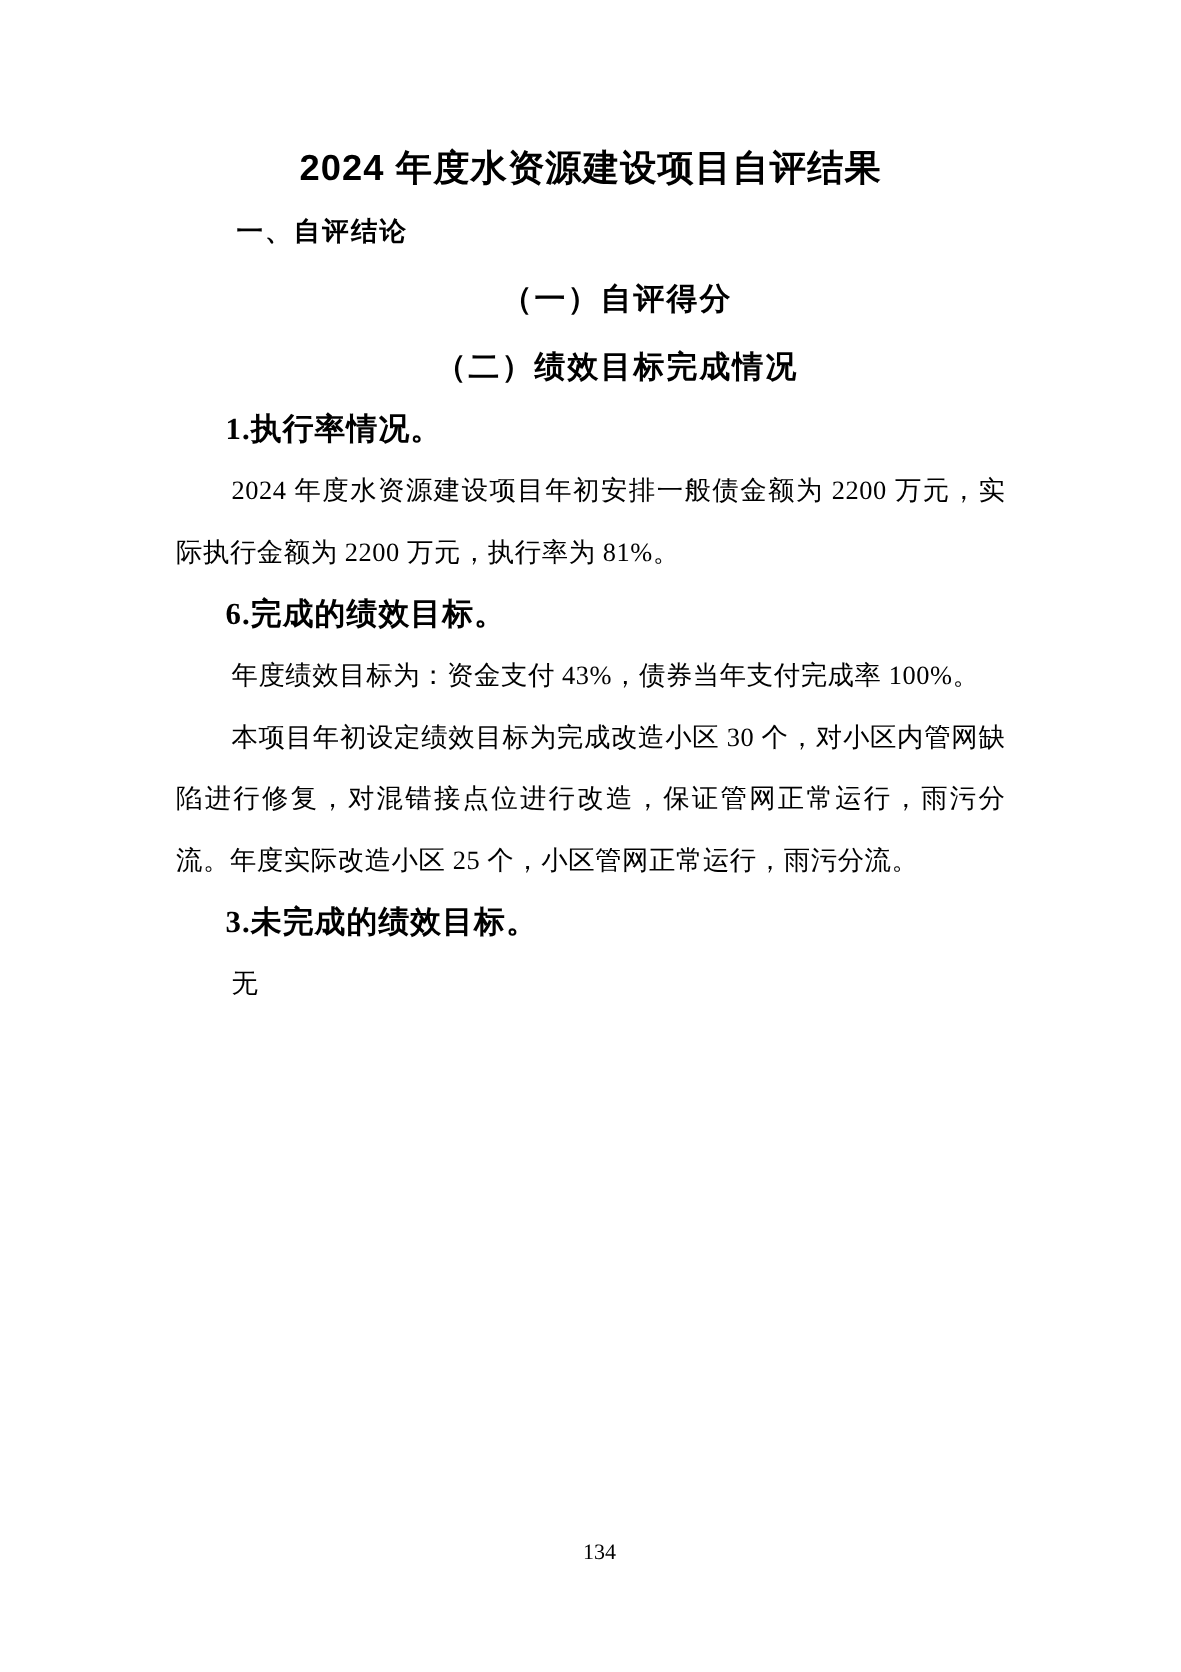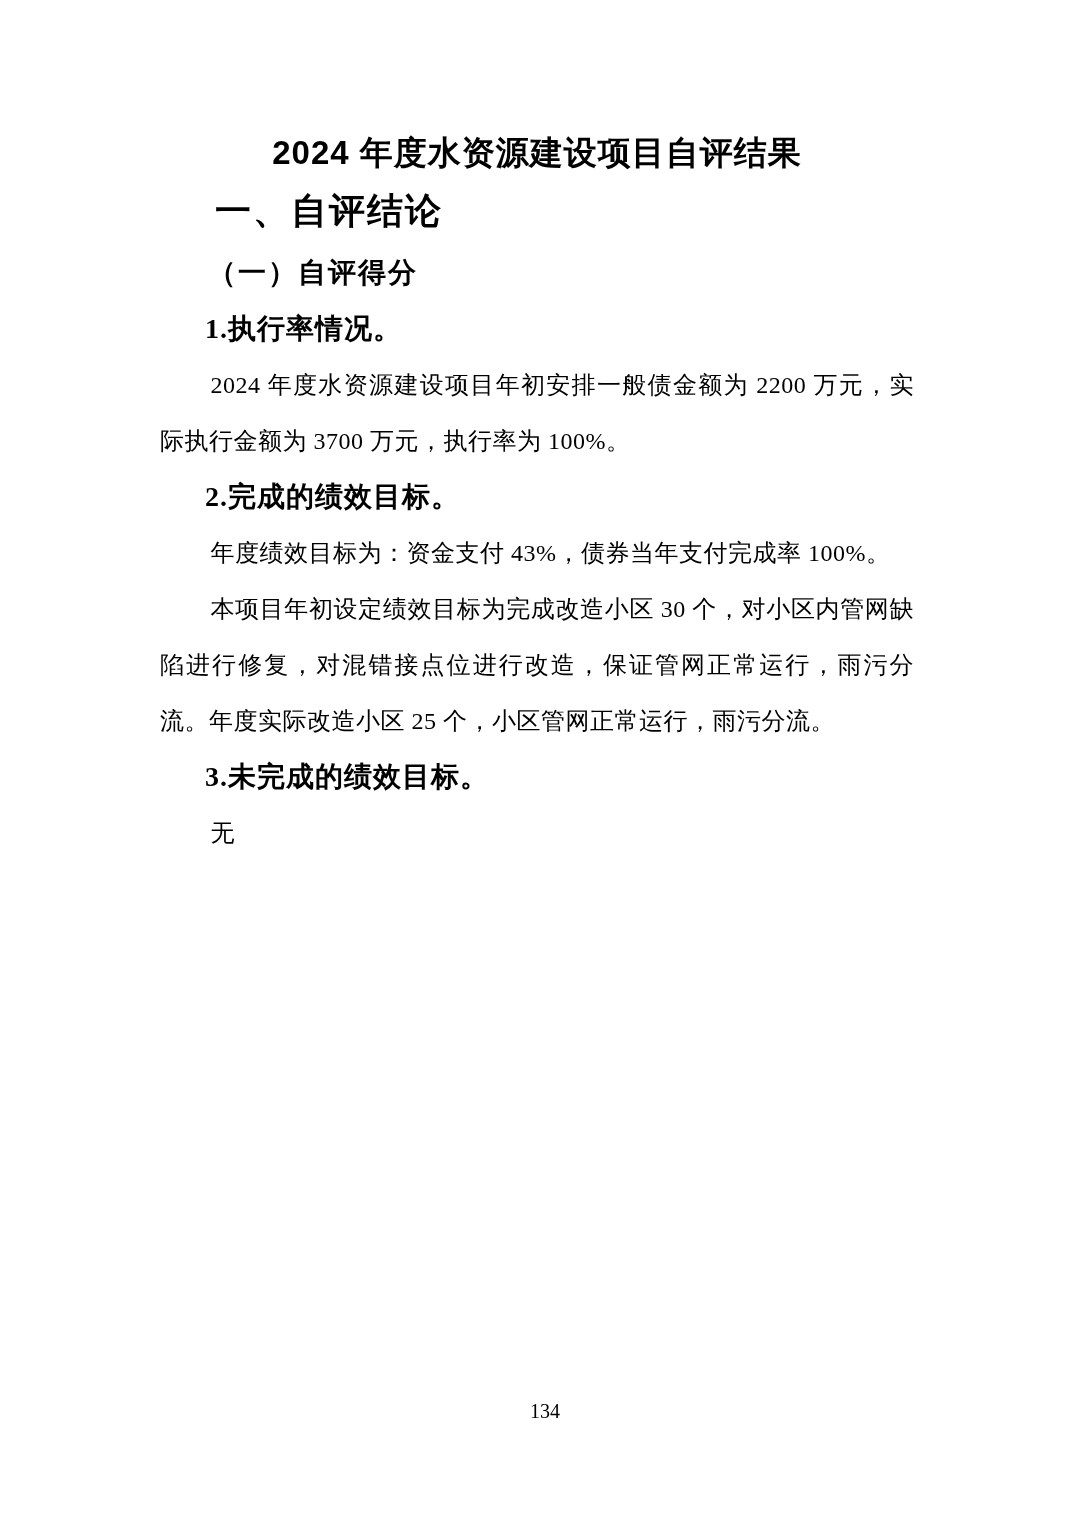--- a/index.html
+++ b/index.html
@@ -24,32 +24,33 @@
     font-weight: 700;
     font-size: 33px;
     line-height: 60px;
     text-align: center;
     letter-spacing: 1px;
     white-space: nowrap;
   }
   .h1 {
     font-family: "Liberation Sans", "DejaVu Sans", sans-serif;
     font-weight: 700;
-    font-size: 36px;
+    font-size: 24px;
     line-height: 56px;
     padding-left: 55px;
     letter-spacing: 2px;
   }
   .h2 {
     font-weight: 700;
     font-size: 28px;
     line-height: 56px;
     padding-left: 48px;
     letter-spacing: 2px;
     margin-top: 6px;
+    text-align: center;
   }
   .h3 {
     font-weight: 700;
     font-size: 28px;
     line-height: 56px;
     padding-left: 45px;
     letter-spacing: 1px;
   }
   .para {
     font-size: 24px;
@@ -74,26 +75,27 @@
 
 <div class="page">
 
   <div class="doc-title">2024 年度水资源建设项目自评结果</div>
 
   <div class="h1">一、自评结论</div>
 
   <div class="h2">（一）自评得分</div>
 
 
+  <div class="h2">（二）绩效目标完成情况</div>
 
   <div class="h3">1.执行率情况。</div>
 
-  <div class="para">2024 年度水资源建设项目年初安排一般债金额为 2200 万元，实际执行金额为 3700 万元，执行率为 100%。</div>
+  <div class="para">2024 年度水资源建设项目年初安排一般债金额为 2200 万元，实际执行金额为 2200 万元，执行率为 81%。</div>
 
-  <div class="h3">2.完成的绩效目标。</div>
+  <div class="h3">6.完成的绩效目标。</div>
 
   <div class="para">年度绩效目标为：资金支付 43%，债券当年支付完成率 100%。</div>
 
 
   <div class="para">本项目年初设定绩效目标为完成改造小区 30 个，对小区内管网缺陷进行修复，对混错接点位进行改造，保证管网正常运行，雨污分流。年度实际改造小区 25 个，小区管网正常运行，雨污分流。</div>
 
   <div class="h3">3.未完成的绩效目标。</div>
 
   <div class="para">无</div>
 

